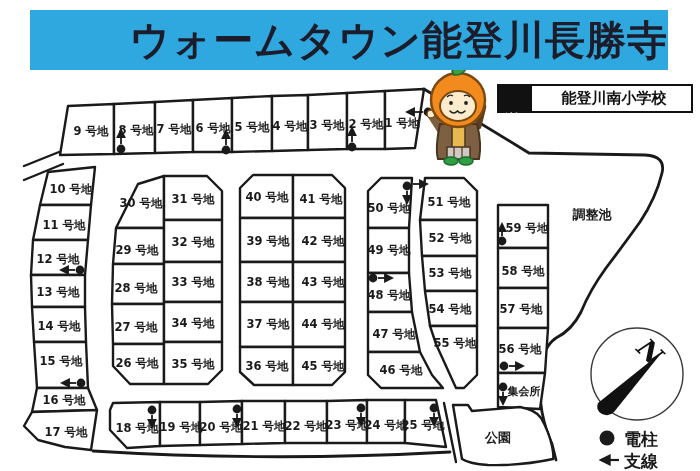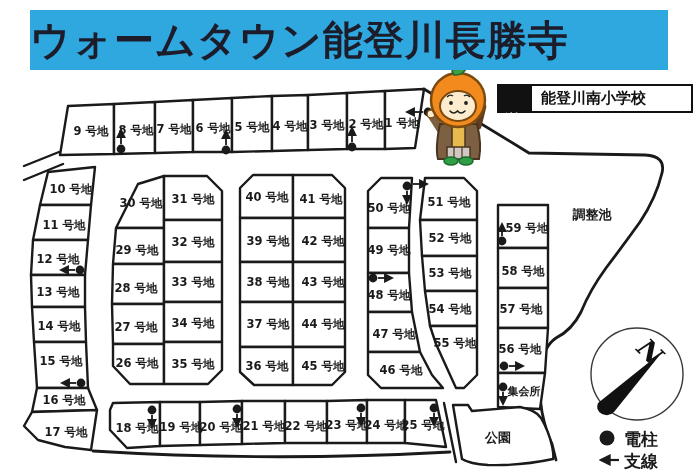--- a/index.html
+++ b/index.html
@@ -1,25 +1,25 @@
 <!DOCTYPE html>
 <html><head>
 <meta charset="utf-8">
 <style>
   html,body{margin:0;padding:0;}
   body{position:relative;width:700px;height:471px;background:#ffffff;overflow:hidden;
        font-family:"DejaVu Sans","Liberation Sans",sans-serif;}
   svg{position:absolute;left:0;top:0;}
   .banner{position:absolute;left:30px;top:10px;width:638px;height:60px;background:#2fa8df;
-          display:flex;align-items:center;justify-content:flex-start;}
+          display:flex;align-items:center;justify-content:flex-end;}
   .banner span{font-size:40px;font-weight:800;color:#1c1c2b;letter-spacing:1px;white-space:nowrap;}
   .school{position:absolute;left:497px;top:84px;display:flex;align-items:stretch;}
   .badge{width:33px;background:#111111;color:#ffffff;display:flex;align-items:center;justify-content:center;
          writing-mode:vertical-rl;text-orientation:upright;font-weight:800;font-size:20px;letter-spacing:3px;}
-  .names{width:146px;border:2.5px solid #111;background:#fff;display:flex;flex-direction:column;
+  .names{width:146px;border:2.5px solid #111;background:#fff;display:flex;flex-direction:row;
          justify-content:center;padding:4px 4px 4px 9px;gap:4px;}
   .names div{font-size:15px;font-weight:800;color:#111;line-height:1.15;white-space:nowrap;}
   .lot{fill:#ffffff;stroke:#1a1a1a;stroke-width:2.4;stroke-linejoin:round;}
   .ln{fill:none;stroke:#1a1a1a;stroke-width:2.4;stroke-linecap:round;}
   .outer{fill:none;stroke:#1a1a1a;stroke-width:2.8;stroke-linecap:round;}
   .lbl{font-family:"DejaVu Sans",sans-serif;font-weight:700;font-size:11.5px;fill:#1a1a1a;text-anchor:middle;}
   .lbl2{font-family:"DejaVu Sans",sans-serif;font-weight:700;font-size:13px;fill:#1a1a1a;text-anchor:middle;}
   .lbl3{font-family:"DejaVu Sans",sans-serif;font-weight:700;font-size:11px;fill:#1a1a1a;text-anchor:middle;}
   .lgd{font-family:"DejaVu Sans",sans-serif;font-weight:800;font-size:17px;fill:#1a1a1a;}
   .pole circle{fill:#1a1a1a;}

